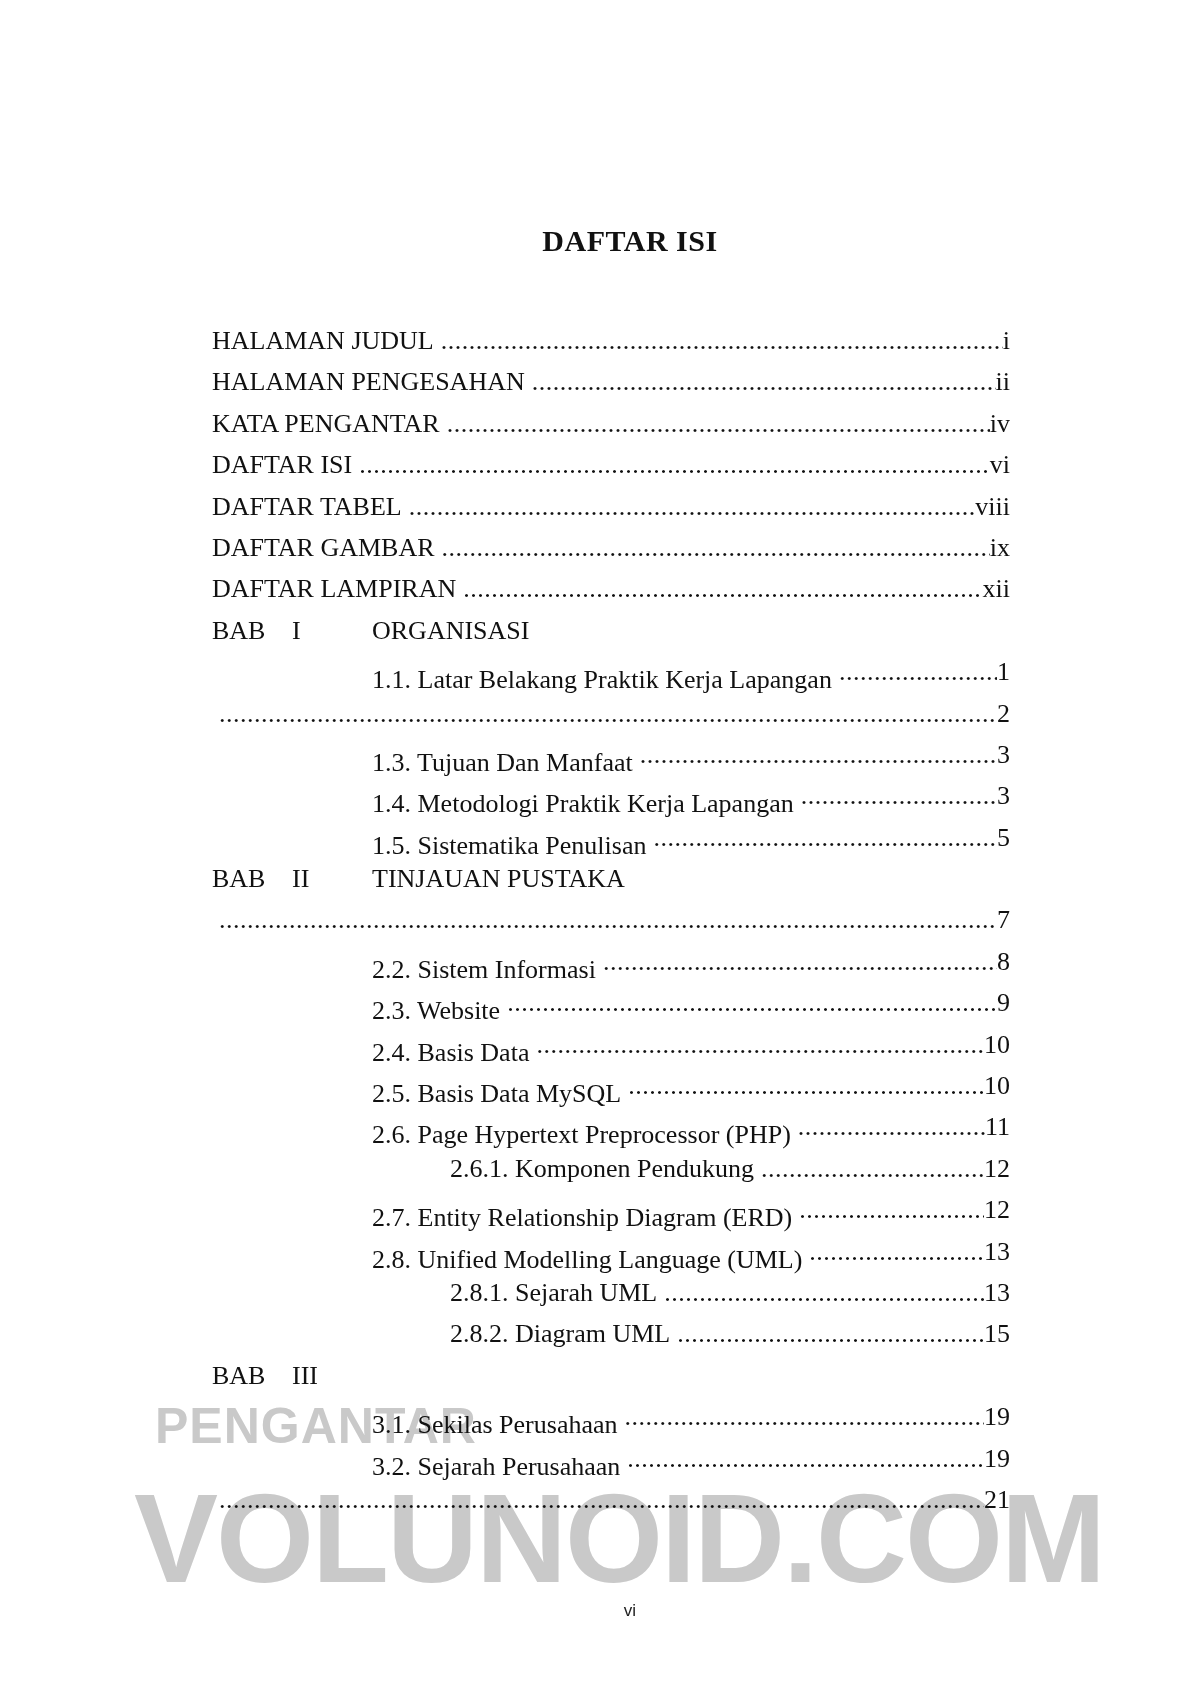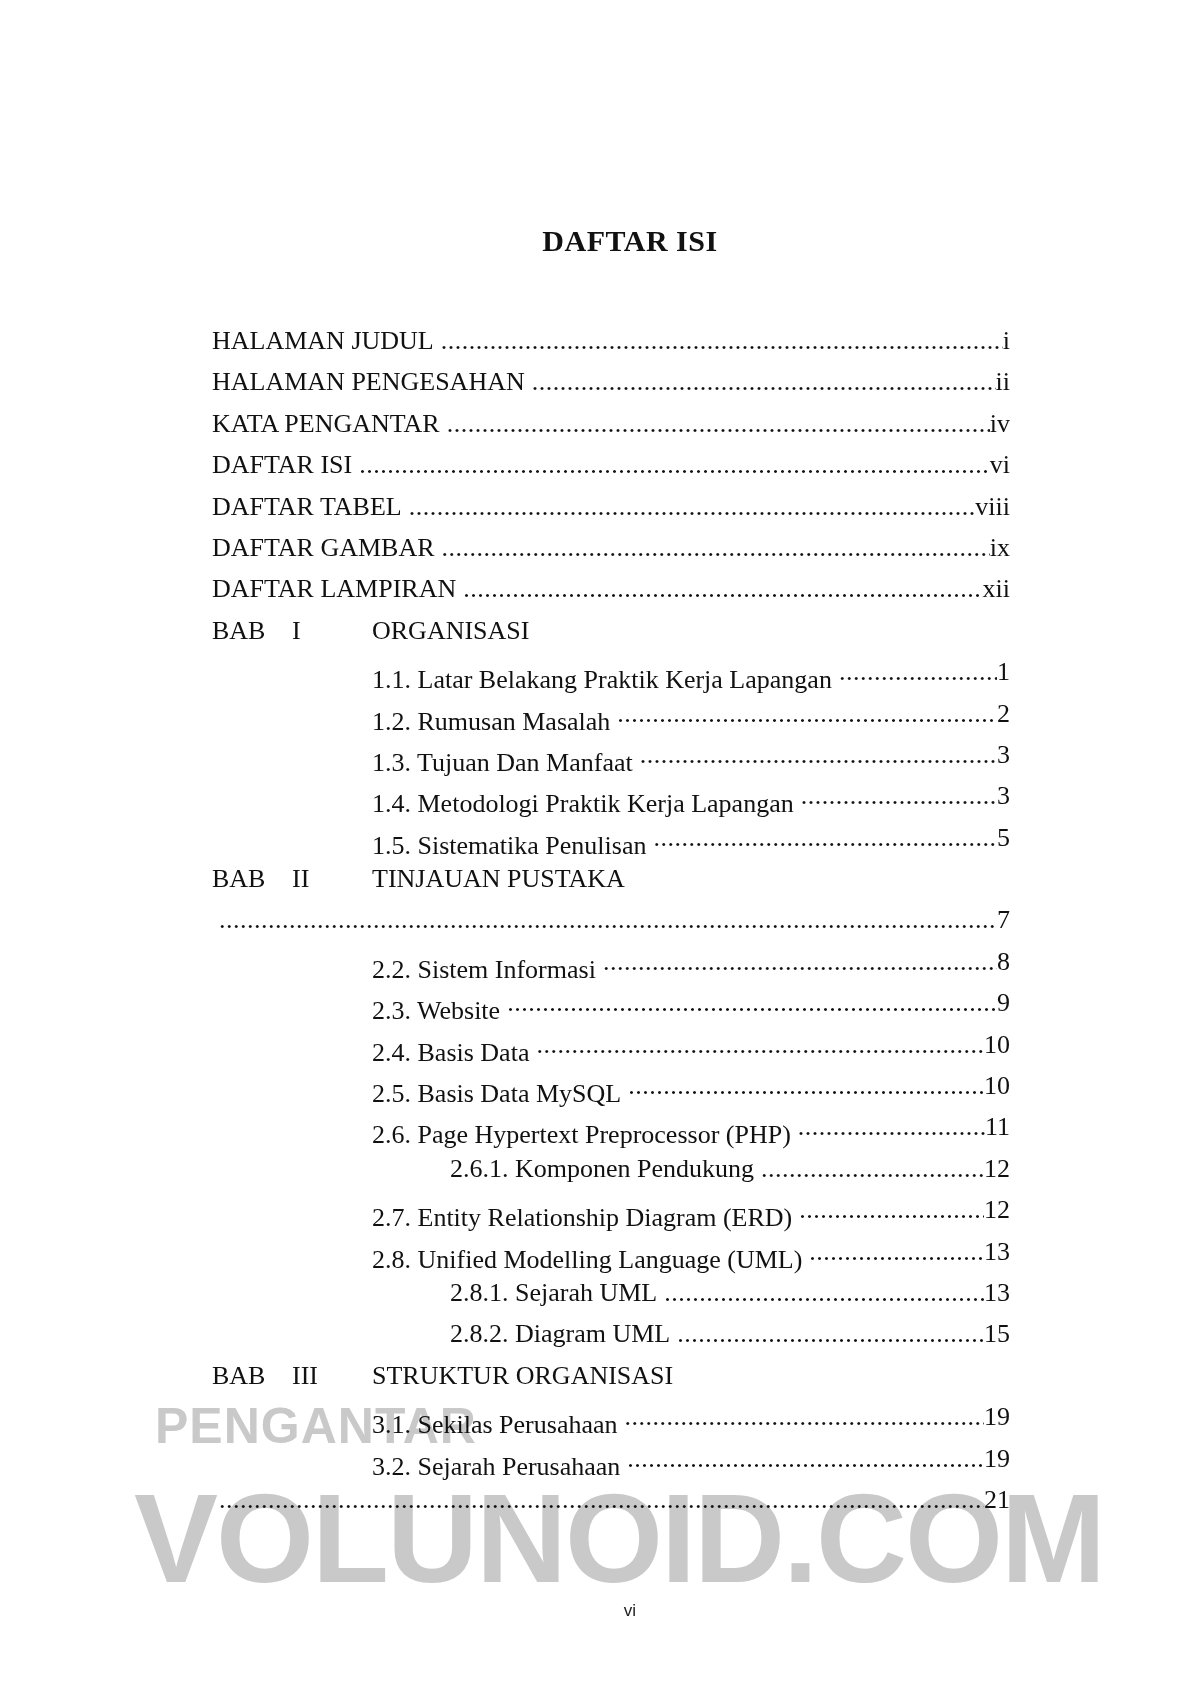--- a/index.html
+++ b/index.html
@@ -144,21 +144,20 @@
       <span class="chapter-bab label">BAB</span>
       <span class="chapter-numeral label">I</span>
       <span class="label">ORGANISASI</span>
     </div>
     <div class="toc-row">
       <span class="label indent-1">1.1. Latar Belakang Praktik Kerja Lapangan</span>
       <span class="leader">............................................................................................................................................................................................................................................................................................................</span>
       <span class="pagenum">1</span>
     </div>
     <div class="toc-row">
-      <span class="label indent-1">1.2. Rumusan Masalah</span>
       <span class="leader">............................................................................................................................................................................................................................................................................................................</span>
       <span class="pagenum">2</span>
     </div>
     <div class="toc-row">
       <span class="label indent-1">1.3. Tujuan Dan Manfaat</span>
       <span class="leader">............................................................................................................................................................................................................................................................................................................</span>
       <span class="pagenum">3</span>
     </div>
     <div class="toc-row">
       <span class="label indent-1">1.4. Metodologi Praktik Kerja Lapangan</span>
@@ -225,21 +224,20 @@
       <span class="pagenum">13</span>
     </div>
     <div class="toc-row">
       <span class="label indent-2">2.8.2. Diagram UML</span>
       <span class="leader">............................................................................................................................................................................................................................................................................................................</span>
       <span class="pagenum">15</span>
     </div>
     <div class="toc-row">
       <span class="chapter-bab label">BAB</span>
       <span class="chapter-numeral label">III</span>
-      <span class="label">STRUKTUR ORGANISASI</span>
     </div>
     <div class="toc-row">
       <span class="label indent-1">3.1. Sekilas Perusahaan</span>
       <span class="leader">............................................................................................................................................................................................................................................................................................................</span>
       <span class="pagenum">19</span>
     </div>
     <div class="toc-row">
       <span class="label indent-1">3.2. Sejarah Perusahaan</span>
       <span class="leader">............................................................................................................................................................................................................................................................................................................</span>
       <span class="pagenum">19</span>

